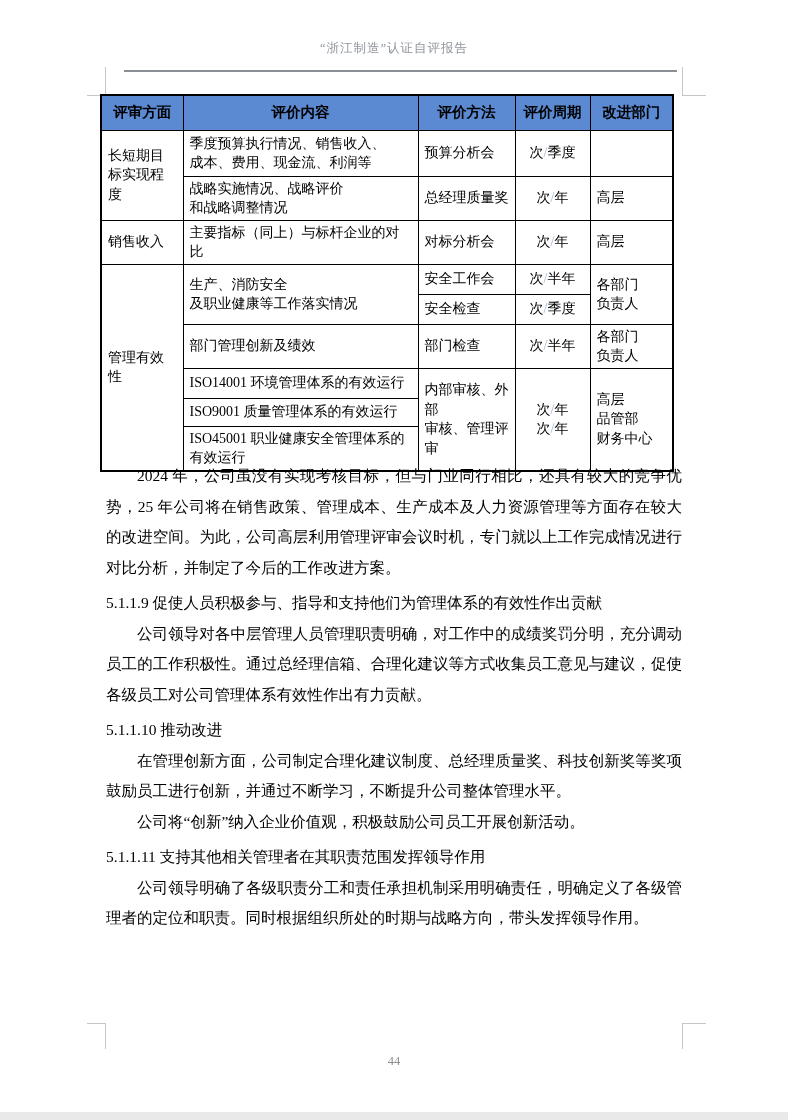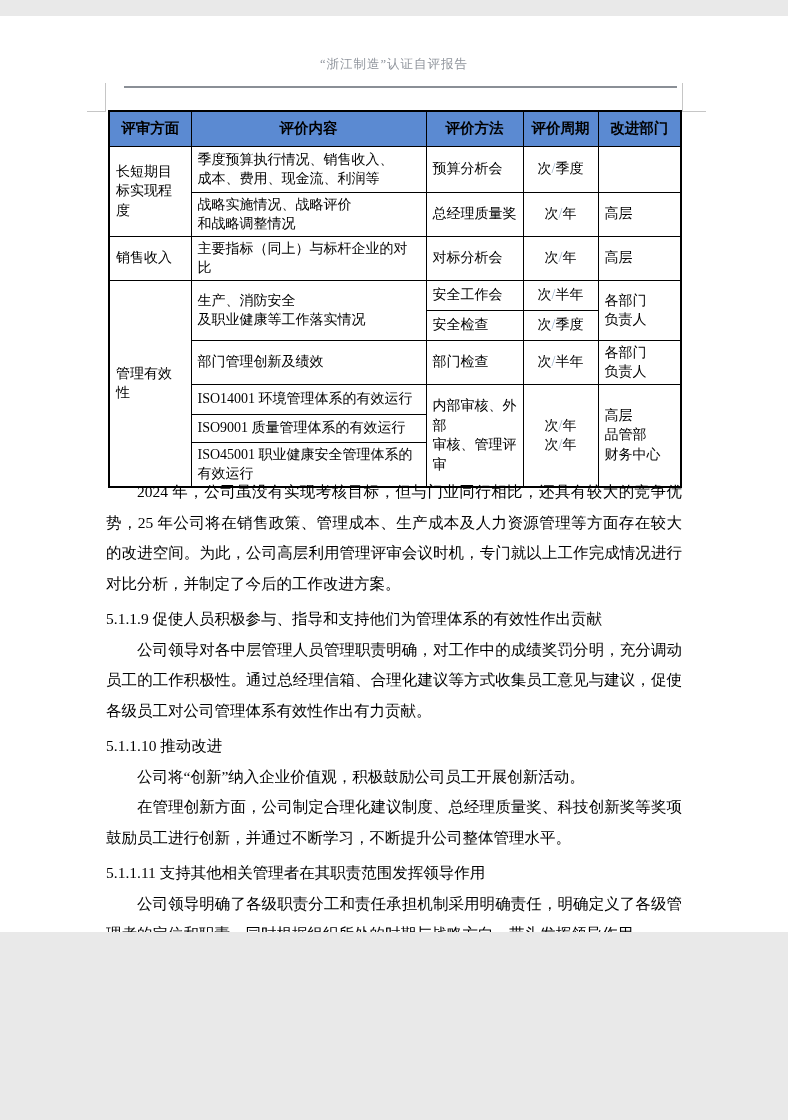--- a/index.html
+++ b/index.html
@@ -1,19 +1,19 @@
 <!DOCTYPE html>
 <html style="--table_header_bg: #5b8ad2; --header_gray: #8f949c; --cropmark_gray: #c6c6c6; --slash_blue: #9fb6cf; --page_number_gray: #8c8c8c;"><head>
 <meta charset="utf-8">
 <style>
   html,body { margin:0; padding:0; background:#e9e9e9; }
   .page {
     position:relative;
-    width:788px; height:916px;
-    margin:16px auto;
+    width:788px; height:1112px;
+    margin:0 auto;
     background:#ffffff;
     font-family:"Liberation Serif","DejaVu Serif",serif;
     color:#000;
     overflow:hidden;
   }
 
   
   .doc-header-title {
     position:absolute; top:40px; left:0; right:0;
     text-align:center;
@@ -29,21 +29,21 @@
 
   
   .corner { position:absolute; }
   .corner.tl { left:87px;  top:67px;   width:18px; height:28px; border-right:1px solid var(--cropmark_gray,#c6c6c6); border-bottom:1px solid var(--cropmark_gray,#c6c6c6); }
   .corner.tr { left:682px; top:67px;   width:23px; height:28px; border-left:1px solid var(--cropmark_gray,#c6c6c6);  border-bottom:1px solid var(--cropmark_gray,#c6c6c6); }
   .corner.bl { left:87px;  top:1023px; width:18px; height:25px; border-right:1px solid var(--cropmark_gray,#c6c6c6); border-top:1px solid var(--cropmark_gray,#c6c6c6); }
   .corner.br { left:682px; top:1023px; width:23px; height:25px; border-left:1px solid var(--cropmark_gray,#c6c6c6);  border-top:1px solid var(--cropmark_gray,#c6c6c6); }
 
   
   table.eval {
-    position:absolute; left:108px; top:94px;
+    position:absolute; left:100px; top:94px;
     width:572px;
     border-collapse:collapse;
     table-layout:fixed;
     border:2.5px solid #000;
     font-size:14px;
     line-height:19.5px;
   }
   table.eval th, table.eval td {
     border:1px solid #000;
     padding:2px 6px;
@@ -181,21 +181,21 @@
 有效运行</td>
       </tr>
     </tbody>
   </table>
 
   <div class="body-text">
     <p class="para">2024 年，公司虽没有实现考核目标，但与门业同行相比，还具有较大的竞争优势，25 年公司将在销售政策、管理成本、生产成本及人力资源管理等方面存在较大的改进空间。为此，公司高层利用管理评审会议时机，专门就以上工作完成情况进行对比分析，并制定了今后的工作改进方案。</p>
     <p class="heading">5.1.1.9 促使人员积极参与、指导和支持他们为管理体系的有效性作出贡献</p>
     <p class="para">公司领导对各中层管理人员管理职责明确，对工作中的成绩奖罚分明，充分调动员工的工作积极性。通过总经理信箱、合理化建议等方式收集员工意见与建议，促使各级员工对公司管理体系有效性作出有力贡献。</p>
     <p class="heading">5.1.1.10 推动改进</p>
+    <p class="para">在管理创新方面，公司制定合理化建议制度、总经理质量奖、科技创新奖等奖项鼓励员工进行创新，并通过不断学习，不断提升公司整体管理水平。</p>
     <p class="para">公司将“创新”纳入企业价值观，积极鼓励公司员工开展创新活动。</p>
-    <p class="para">在管理创新方面，公司制定合理化建议制度、总经理质量奖、科技创新奖等奖项鼓励员工进行创新，并通过不断学习，不断提升公司整体管理水平。</p>
     <p class="heading">5.1.1.11 支持其他相关管理者在其职责范围发挥领导作用</p>
     <p class="para">公司领导明确了各级职责分工和责任承担机制采用明确责任，明确定义了各级管理者的定位和职责。同时根据组织所处的时期与战略方向，带头发挥领导作用。</p>
   </div>
 
   <div class="page-number">44</div>
 
 </div>
 
 </body></html>

